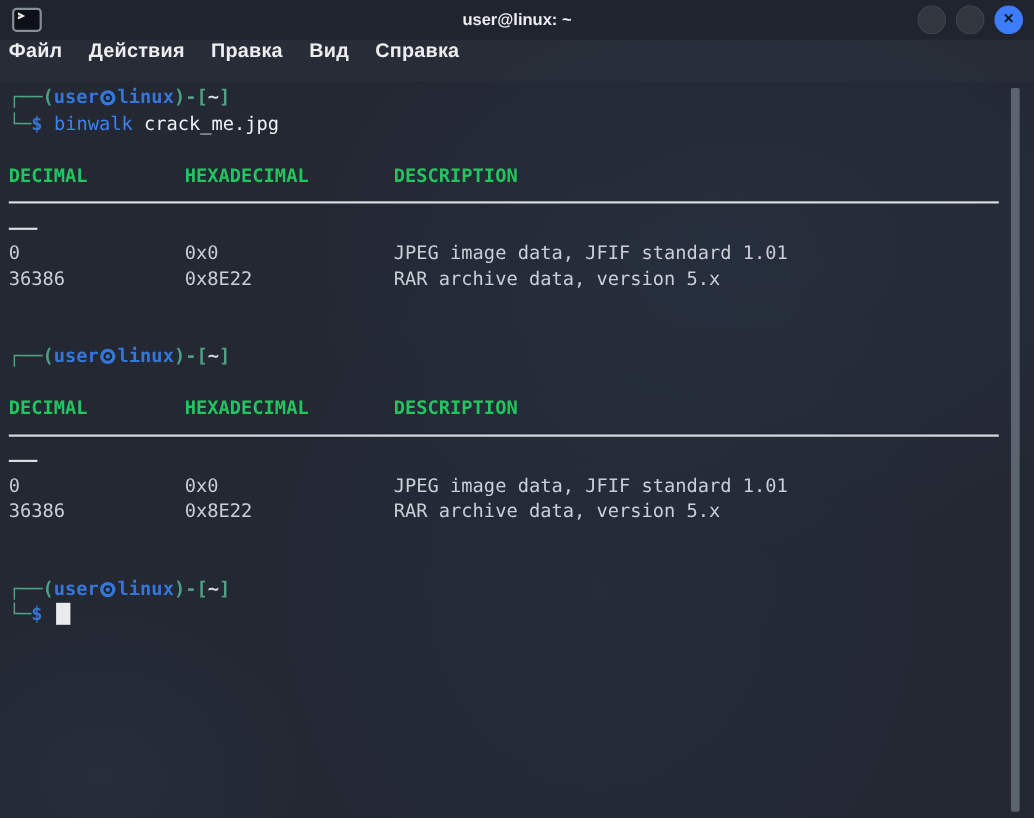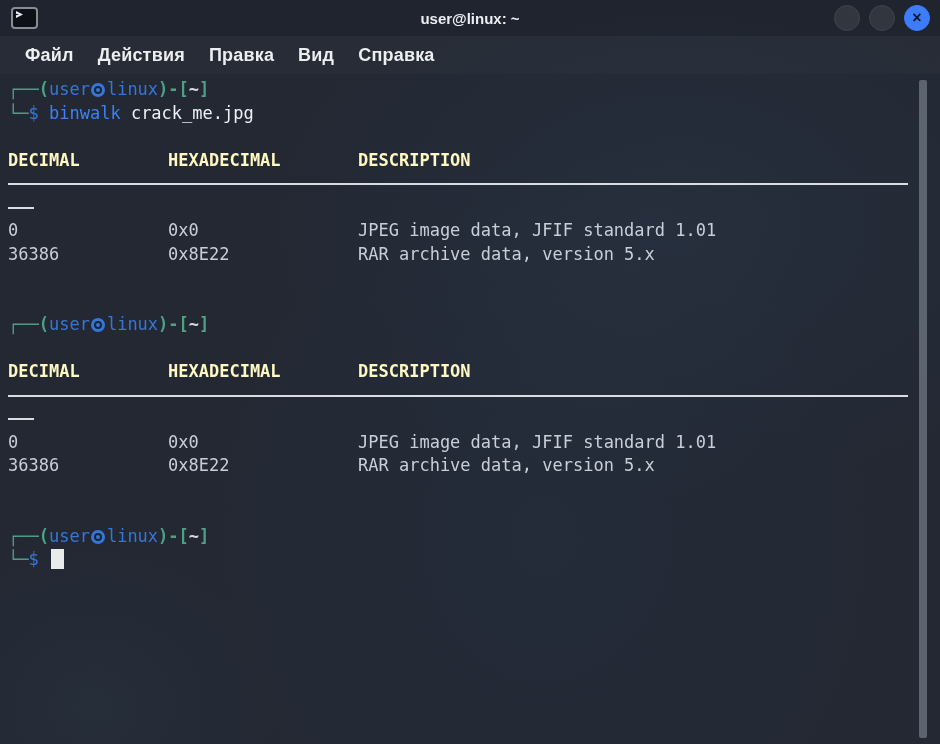--- a/index.html
+++ b/index.html
@@ -41,53 +41,53 @@
   .controls { margin-left:auto; display:flex; gap:9px; margin-right:10px; }
   .ctl {
     width:26px; height:26px; border-radius:50%;
     background:#32373f; border:1px solid #3e444e;
     display:flex; align-items:center; justify-content:center;
   }
   .ctl.close { background:#3d7cfa; border-color:#3d7cfa; color:#0d1521; font-size:16px; font-weight:bold; line-height:1; }
 
   
   .menubar {
-    height:38px; display:flex; align-items:center;
-    padding-left:25px; background:rgba(255,255,255,0.02);
+    height:38px; display:flex; align-items:flex-start;
+    padding-left:8px; background:rgba(255,255,255,0.02);
   }
   .menu-item {
     color:#eceef0; font-size:18px; font-weight:600;
     margin-right:24px; letter-spacing:0.2px; cursor:default;
   }
 
   
   .terminal {
     position:absolute; top:74px; left:0; right:0; bottom:0;
     padding:4px 0 0 8px;
     font-family:"DejaVu Sans Mono","Liberation Mono",monospace;
     font-size:17px; color:#c9cfd8;
   }
   .line { height:23.5px; line-height:23.5px; white-space:pre; }
 
   .g  { color:#4fa186; font-weight:bold; }           
-  .b  { color:#3577d9; font-weight:normal; }           
+  .b  { color:#3577d9; font-weight:bold; }           
   .w  { color:#d5dae2; font-weight:bold; }           
   .cmd{ color:#3b82f6; }                             
   .arg{ color:#eef1f5; font-weight:normal; }           
 
   .kali-sym {
     display:inline-block; width:14px; height:14px; border-radius:50%;
     background:#3577d9; position:relative; top:2px; margin:0 2px 0 1px;
   }
   .kali-sym .core {
     position:absolute; top:3px; left:3px; right:3px; bottom:3px;
     border:2px solid #1b2534; border-radius:50%;
   }
 
-  .hdr  { color:#fef9c3; font-weight:bold; }
+  .hdr  { color:#22c55e; font-weight:bold; }
   .col1 { display:inline-block; width:160px; }
   .col2 { display:inline-block; width:190px; }
 
   .sep-line { position:relative; }
   .sep-line .bar {
     position:absolute; left:0; top:11px; height:2px; width:900px;
     background:#d9dde1;
   }
   .sep-wrap .bar2 {
     position:absolute; left:0; top:11px; height:2px; width:26px;

